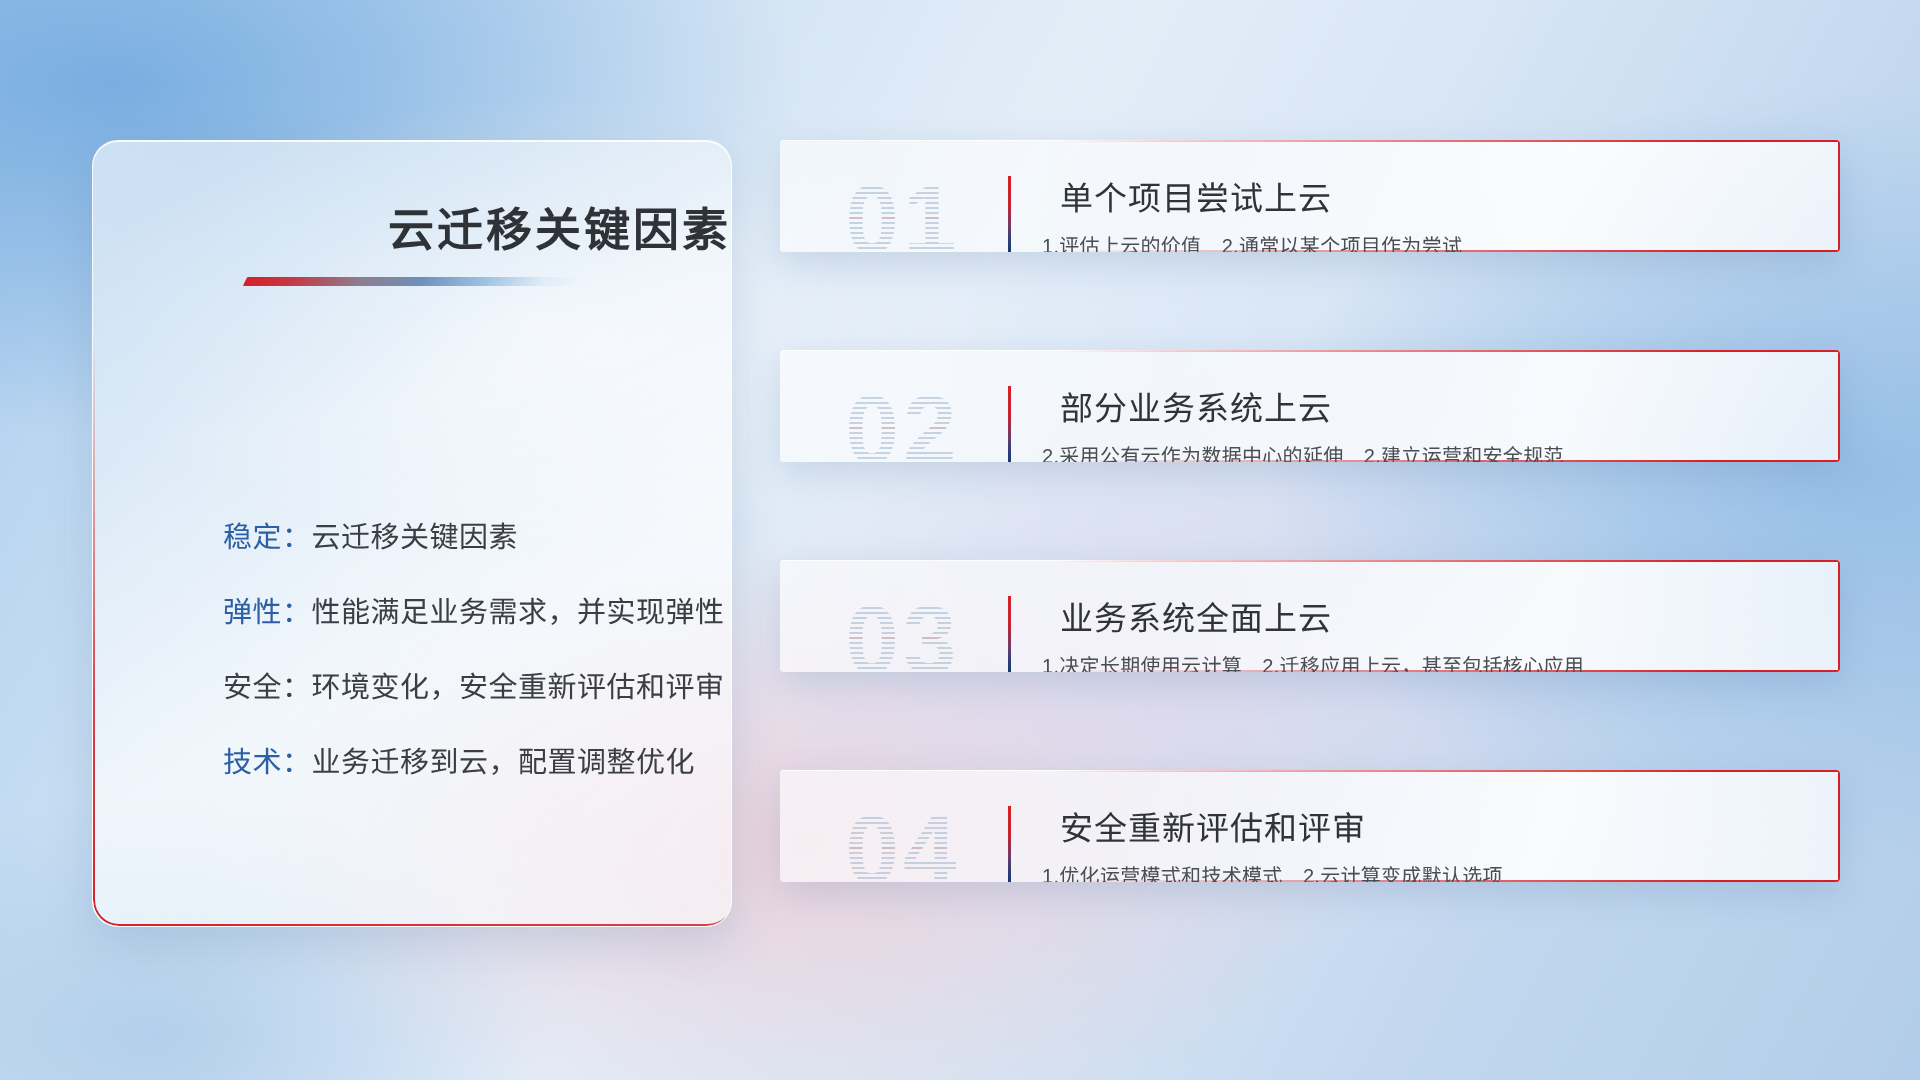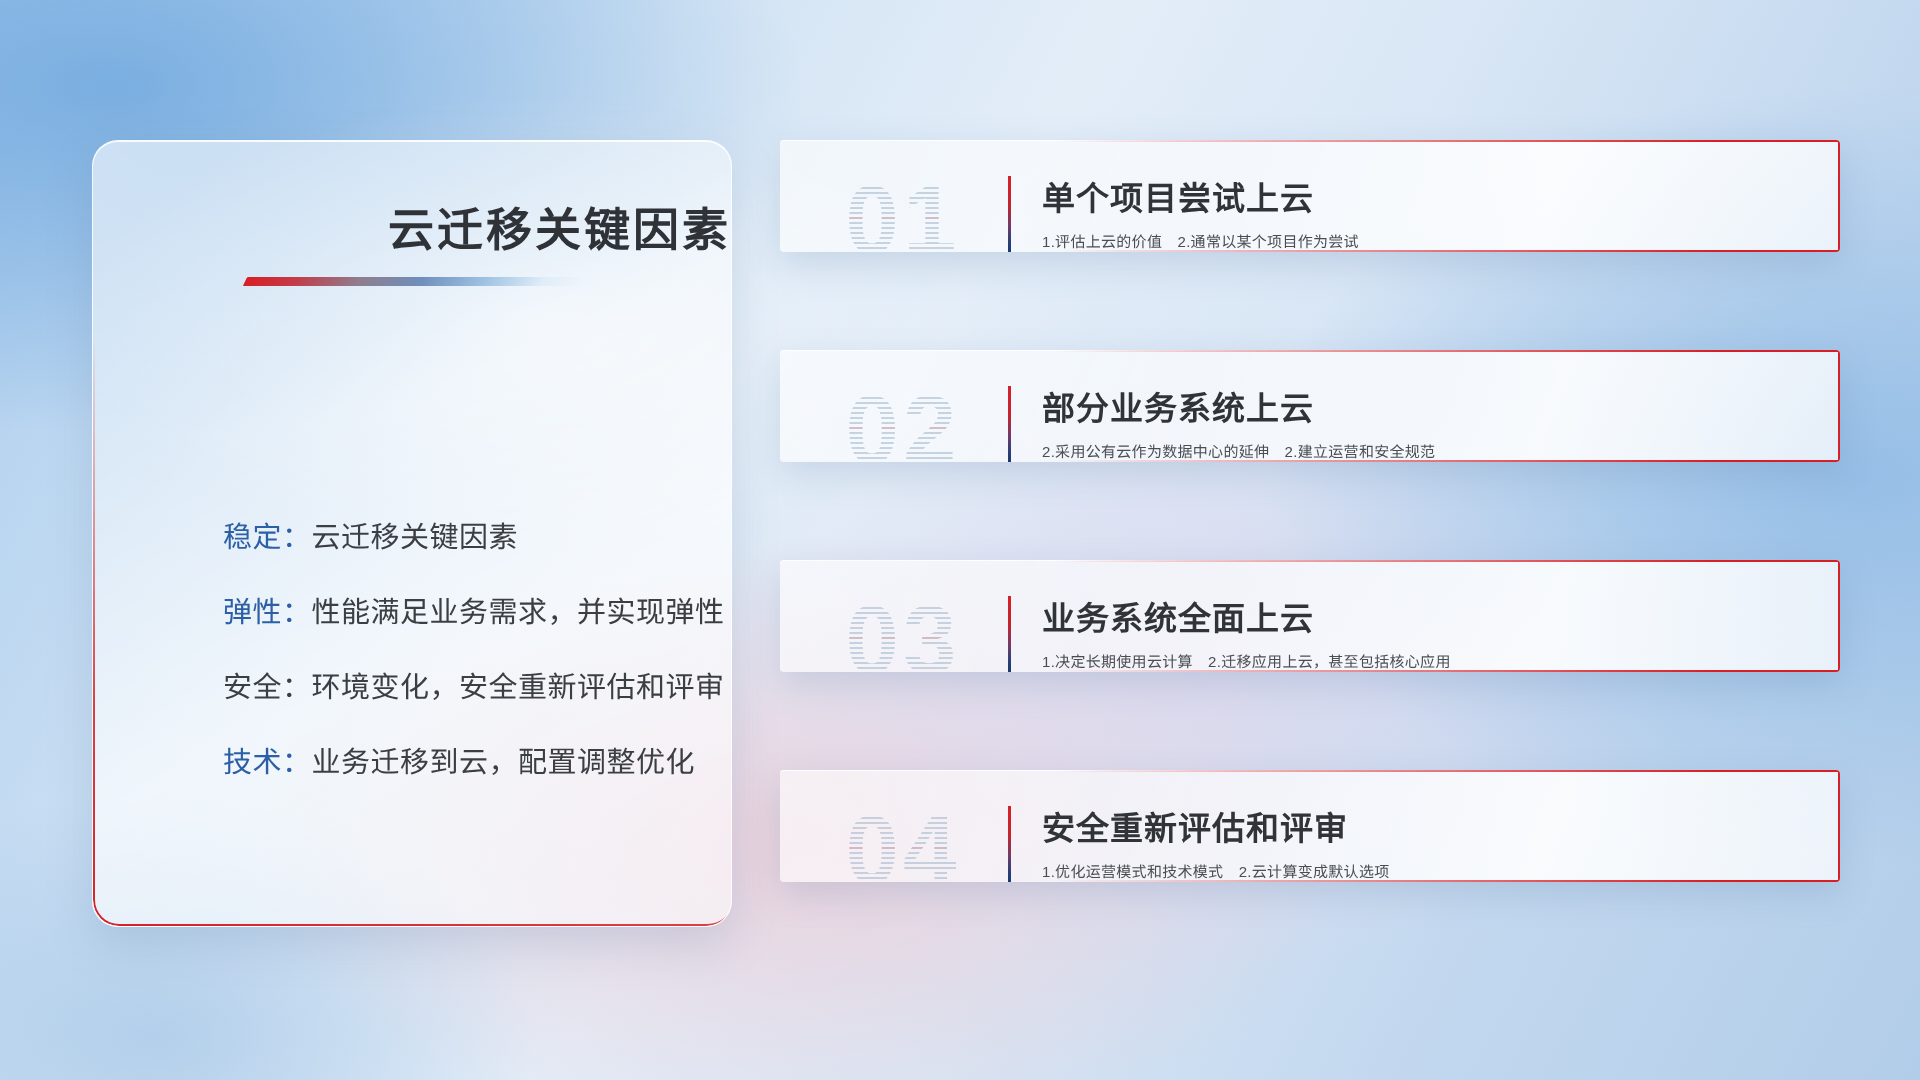--- a/index.html
+++ b/index.html
@@ -153,27 +153,27 @@
         rgba(0,0,0,0) 20px, rgba(0,0,0,0) 54px,
         rgba(0,0,0,1) 54px, rgba(0,0,0,1) 57px,
         rgba(0,0,0,0) 57px, rgba(0,0,0,0) 96px);
   }
 
   .step-bar{
     position:absolute;left:228px;top:36px;width:3px;height:88px;
     background:linear-gradient(180deg,#d81f26 0%,#c32430 34%,#6a3d6a 58%,#203e78 78%,#16305e 100%);
   }
   .step-title{
-    position:absolute;left:262px;top:32px;
-    font-size:33px;font-weight:700;color:#303438;letter-spacing:1px;
+    position:absolute;left:280px;top:32px;
+    font-size:33px;font-weight:400;color:#303438;letter-spacing:1px;
     white-space:nowrap;
   }
   .step-desc{
     position:absolute;left:262px;top:90px;
-    font-size:15px;color:#4a4e53;letter-spacing:.3px;
+    font-size:20px;color:#4a4e53;letter-spacing:.3px;
     white-space:nowrap;
   }
 </style>
 </head>
 <body>
 
 <div class="bg bg-base"></div>
 <div class="bg bg-glow-a"></div>
 <div class="bg bg-glow-f"></div>
 <div class="bg bg-glow-b"></div>

